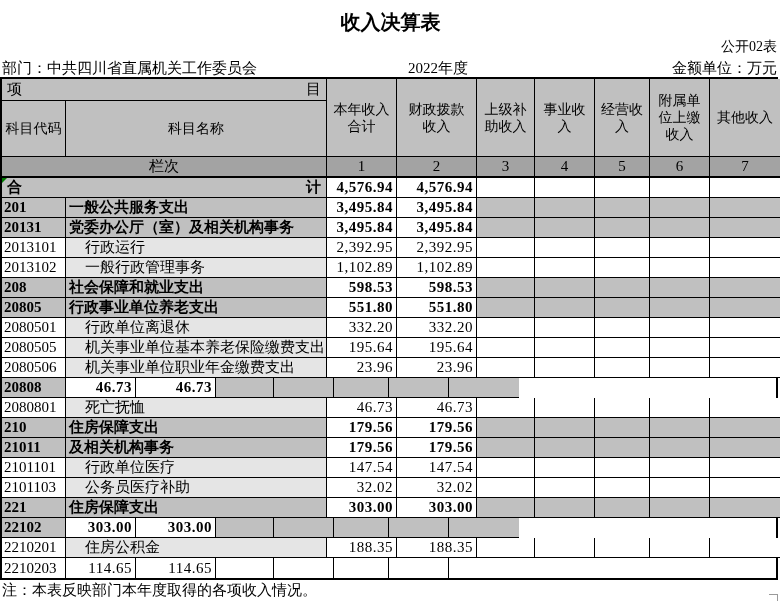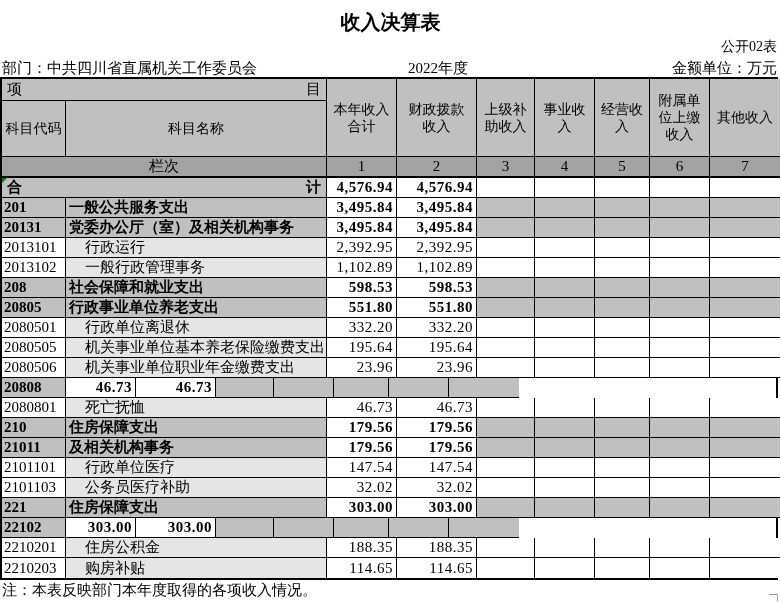--- a/index.html
+++ b/index.html
@@ -336,21 +336,20 @@
       <div class="cell num" style="width: 70px;">188.35</div>
       <div class="cell num" style="width: 80px;">188.35</div>
       <div class="cell fill-det" style="width: 58px;"></div>
       <div class="cell fill-det" style="width: 60px;"></div>
       <div class="cell fill-det" style="width: 55px;"></div>
       <div class="cell fill-det" style="width: 60px;"></div>
       <div class="cell fill-det" style="width: 70px;"></div>
     </div>
     <div class="row">
       <div class="cell c-code det-code">2210203</div>
-      <div class="cell c-name det-name">购房补贴</div>
       <div class="cell num" style="width: 70px;">114.65</div>
       <div class="cell num" style="width: 80px;">114.65</div>
       <div class="cell fill-det" style="width: 58px;"></div>
       <div class="cell fill-det" style="width: 60px;"></div>
       <div class="cell fill-det" style="width: 55px;"></div>
       <div class="cell fill-det" style="width: 60px;"></div>
       <div class="cell fill-det" style="width: 70px;"></div>
     </div>
   </div>
 

